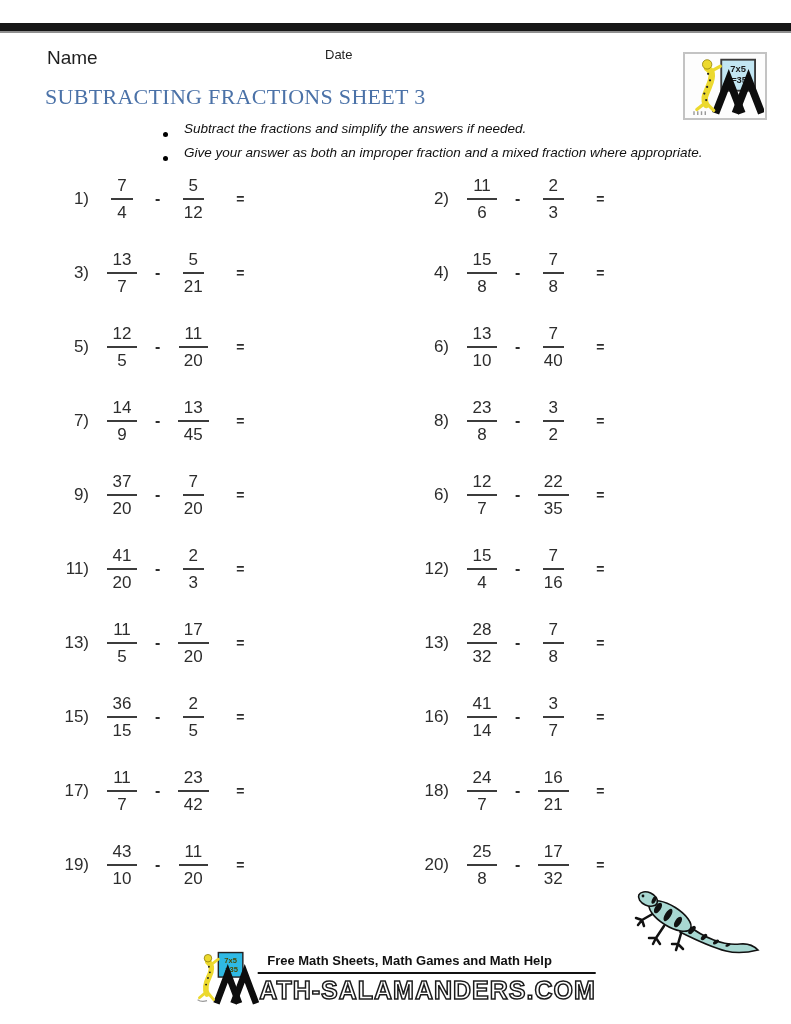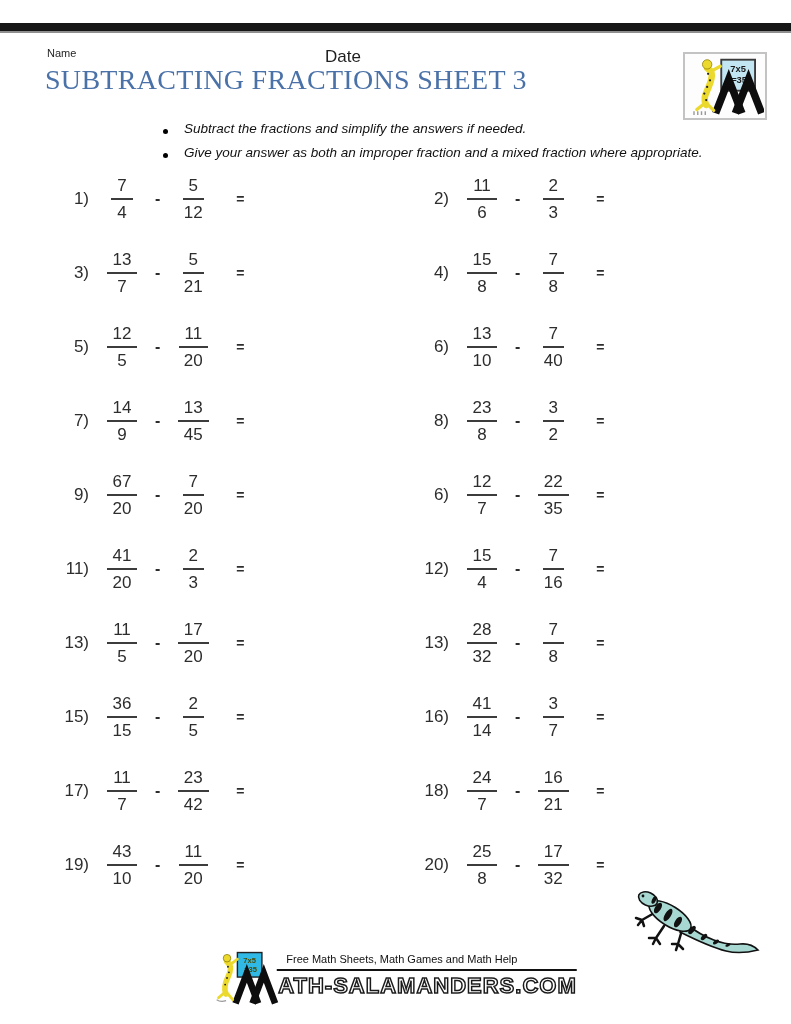--- a/index.html
+++ b/index.html
@@ -1,44 +1,44 @@
 <!DOCTYPE html>
 <html><head>
 <meta charset="utf-8">
 <style>
   html,body{margin:0;padding:0;}
   body{
     width:791px;height:1024px;position:relative;background:#ffffff;
     font-family:"Liberation Sans",sans-serif;color:#2b2b2b;overflow:hidden;
   }
   .topbar{position:absolute;left:0;top:23px;width:791px;height:8px;background:#161616;border-bottom:2px solid #8f8f8f;}
-  .name-label{position:absolute;left:47px;top:47px;font-size:11px;color:#1f1f1f;}
-  .date-label{position:absolute;left:325px;top:47px;font-size:17px;color:#1f1f1f;}
+  .name-label{position:absolute;left:47px;top:47px;font-size:19px;color:#1f1f1f;}
+  .date-label{position:absolute;left:325px;top:47px;font-size:13px;color:#1f1f1f;}
   .logo-box{position:absolute;left:683px;top:52px;width:84px;height:68px;border:2px solid #c3c3c3;background:#fdfdfd;box-sizing:border-box;display:flex;align-items:center;justify-content:center;}
   .page-title{
-    position:absolute;left:45px;top:65px;font-family:"Liberation Serif",serif;
-    font-size:28px;line-height:30px;color:#4b72a8;white-space:nowrap;letter-spacing:0.3px;
+    position:absolute;left:45px;top:82px;font-family:"Liberation Serif",serif;
+    font-size:22px;line-height:30px;color:#4b72a8;white-space:nowrap;letter-spacing:0.3px;
   }
   .instructions{position:absolute;left:163px;top:120px;}
-  .instr{display:flex;align-items:center;margin-bottom:7px;}
+  .instr{display:flex;align-items:flex-end;margin-bottom:7px;}
   .bullet{width:5px;height:5px;border-radius:50%;background:#000;margin:6px 16px 0 0;flex:none;}
   .instr-text{font-style:italic;font-size:13.5px;line-height:17px;color:#111;white-space:nowrap;}
   .problems{position:absolute;left:55px;top:162px;display:grid;grid-template-columns:360px 360px;grid-auto-rows:74px;}
   .problem{display:flex;align-items:center;}
   .pnum{min-width:34px;text-align:right;margin-right:12px;font-size:17px;color:#2d2d2d;}
   .frac{min-width:42px;display:flex;flex-direction:column;align-items:center;font-size:17px;line-height:1;color:#2d2d2d;}
   .fr-top{display:block;padding:0 6px 4px;border-bottom:2px solid #3c3c3c;}
   .fr-bot{display:block;padding-top:4px;}
   .op{margin:0 12px;font-size:16px;font-weight:bold;color:#2d2d2d;}
   .eq{margin-left:22px;font-size:14px;font-weight:bold;color:#2d2d2d;}
   .footer{position:absolute;left:50%;top:950px;transform:translateX(-50%);display:flex;align-items:flex-start;}
   .footer-text{display:flex;flex-direction:column;margin-left:-4px;}
-  .tagline{font-size:11px;font-weight:normal;color:#111;border-bottom:2px solid #111;padding:3px 8px 4px 10px;white-space:nowrap;}
+  .tagline{font-size:13px;font-weight:bold;color:#111;border-bottom:2px solid #111;padding:3px 8px 4px 10px;white-space:nowrap;}
   .sitename{
-    font-size:22px;font-weight:bold;letter-spacing:1px;margin-top:2px;padding-left:2px;
+    font-size:25px;font-weight:bold;letter-spacing:1px;margin-top:2px;padding-left:2px;
     color:#1a1a1a;white-space:nowrap;font-family:"Liberation Sans",sans-serif;
   }
   @supports (-webkit-text-stroke: 2px black){
     .sitename{color:#ffffff;-webkit-text-stroke:1.5px #1a1a1a;}
   }
   .lizard{position:absolute;left:630px;top:886px;}
 </style>
 </head>
 <body>
 
@@ -196,21 +196,21 @@
     <span class="frac">
       <span class="fr-top">3</span>
       <span class="fr-bot">2</span>
     </span>
     <span class="eq">=</span>
   </div>
 
   <div class="problem">
     <span class="pnum">9)</span>
     <span class="frac">
-      <span class="fr-top">67</span>
+      <span class="fr-top">37</span>
       <span class="fr-bot">20</span>
     </span>
     <span class="op">-</span>
     <span class="frac">
       <span class="fr-top">7</span>
       <span class="fr-bot">20</span>
     </span>
     <span class="eq">=</span>
   </div>
 

